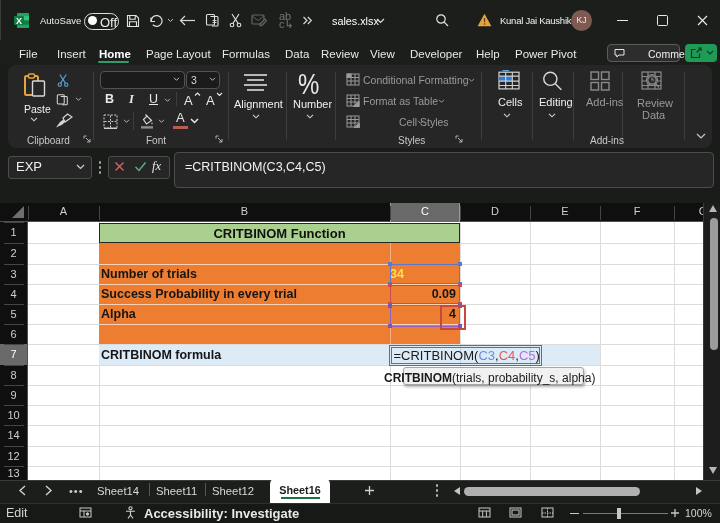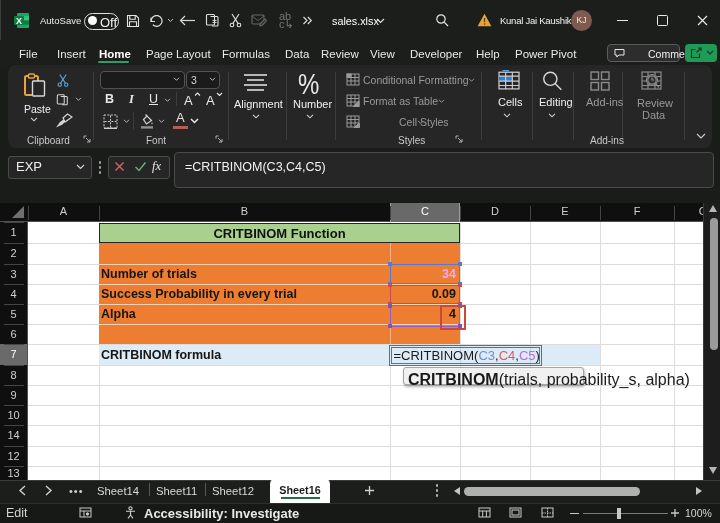--- a/index.html
+++ b/index.html
@@ -412,21 +412,21 @@
 <div class="ab" style="left:99px;top:223px;width:361px;height:20px;text-align:center;font-size:13px;font-weight:bold;color:#111;line-height:21px;">CRITBINOM Function</div>
 <div class="ab" style="left:99px;top:243px;width:361px;height:101px;background:#ed7d31;"></div>
 <div class="ab" style="left:99px;top:264px;width:361px;height:1px;background:rgba(255,255,255,.66);"></div>
 <div class="ab" style="left:99px;top:284px;width:361px;height:1px;background:rgba(255,255,255,.66);"></div>
 <div class="ab" style="left:99px;top:304px;width:361px;height:1px;background:rgba(255,255,255,.66);"></div>
 <div class="ab" style="left:99px;top:324px;width:361px;height:1px;background:rgba(255,255,255,.66);"></div>
 <div class="ab" style="left:390px;top:243px;width:1px;height:101px;background:rgba(255,255,255,.4);"></div>
 <div class="ab txt" style="left:101px;top:266.5px;font-size:12.5px;font-weight:bold;color:#161616;">Number of trials</div>
 <div class="ab txt" style="left:101px;top:286.5px;font-size:12.5px;font-weight:bold;color:#161616;">Success Probability in every trial</div>
 <div class="ab txt" style="left:101px;top:306.5px;font-size:12.5px;font-weight:bold;color:#161616;">Alpha</div>
-<div class="ab" style="left:390px;top:267px;width:66px;text-align:right;font-size:12.5px;font-weight:bold;color:#f0abfc;">34</div>
+<div class="ab" style="left:390px;top:267px;width:66px;font-size:12.5px;font-weight:bold;color:#fde047;">34</div>
 <div class="ab" style="left:390px;top:287px;width:66px;text-align:right;font-size:12.5px;font-weight:bold;color:#161616;">0.09</div>
 <div class="ab" style="left:390px;top:307px;width:66px;text-align:right;font-size:12.5px;font-weight:bold;color:#161616;">4</div>
 
 <div class="ab" style="left:390px;top:264px;width:70px;height:20px;border:1.5px solid #5b79cc;box-sizing:border-box;"></div>
 <div class="ab" style="left:390px;top:284.5px;width:70px;height:19.5px;border:1.5px solid #cc4a50;box-sizing:border-box;"></div>
 <div class="ab" style="left:390px;top:305px;width:70px;height:21.5px;border:1.5px solid #8f62c4;box-sizing:border-box;"></div>
 <div id="handles">
     <div class="ab" style="left:388px;top:262px;width:4px;height:4px;background:#5b79cc;"></div>
     <div class="ab" style="left:458px;top:262px;width:4px;height:4px;background:#5b79cc;"></div>
     <div class="ab" style="left:388px;top:282px;width:4px;height:4px;background:#5b79cc;"></div>
@@ -447,21 +447,21 @@
 <div class="ab" style="left:530px;top:345px;width:1px;height:20px;background:rgba(120,140,160,.25);"></div>
 
 <div class="ab" style="left:388.5px;top:344.5px;width:153px;height:21px;border:1.5px solid #4e7d62;box-sizing:border-box;"></div>
 
 <div class="ab" style="left:391px;top:347px;width:149px;height:16.5px;border:1.5px solid #cc4840;box-sizing:border-box;"></div>
 <div class="ab txt" style="left:393.5px;top:348px;font-size:13px;color:#1a1a1a;">=CRITBINOM(<span style="color:#6c8ce0">C3</span>,<span style="color:#e05a5a">C4</span>,<span style="color:#b96be0">C5</span>)</div>
 
 <div class="ab" style="left:440px;top:304.5px;width:26px;height:25.5px;border:2px solid #c9473f;box-sizing:border-box;"></div>
 
 <div class="ab" style="left:403px;top:367px;width:181px;height:18px;background:#f1f1f1;border:1px solid #a5a5a5;border-radius:3px;box-shadow:1px 2px 3px rgba(0,0,0,.3);box-sizing:border-box;"></div>
-<div class="ab txt" style="left:408px;top:371px;font-size:16px;color:#1a1a1a;"><b>CRITBINOM</b>(trials, probability_s, alpha)</div>
+<div class="ab txt" style="left:384px;top:371px;font-size:12px;color:#1a1a1a;"><b>CRITBINOM</b>(trials, probability_s, alpha)</div>
 
 <div class="ab" style="left:703px;top:203px;width:17px;height:277px;background:#1d1d1d;border-left:1px solid #3a3a3a;box-sizing:border-box;"></div>
 <div class="ab" style="left:709px;top:205px;width:0;height:0;border-left:4.5px solid transparent;border-right:4.5px solid transparent;border-bottom:7px solid #b5b5b5;"></div>
 <div class="ab" style="left:710px;top:218px;width:8px;height:132px;background:#9b9b9b;border-radius:4px;"></div>
 <div class="ab" style="left:709px;top:467px;width:0;height:0;border-left:4.5px solid transparent;border-right:4.5px solid transparent;border-top:7px solid #b5b5b5;"></div>
 
 <div class="ab" style="left:0;top:480px;width:720px;height:23px;background:#1b1e1b;border-top:1px solid #3a3a3a;box-sizing:border-box;"></div>
 <svg class="ab" style="left:18px;top:485px" width="9" height="11" viewBox="0 0 9 11" stroke="#d0d0d0" fill="none" stroke-width="1.4">
     <path d="M7 1 L2 5.5 L7 10"></path>
   </svg>

